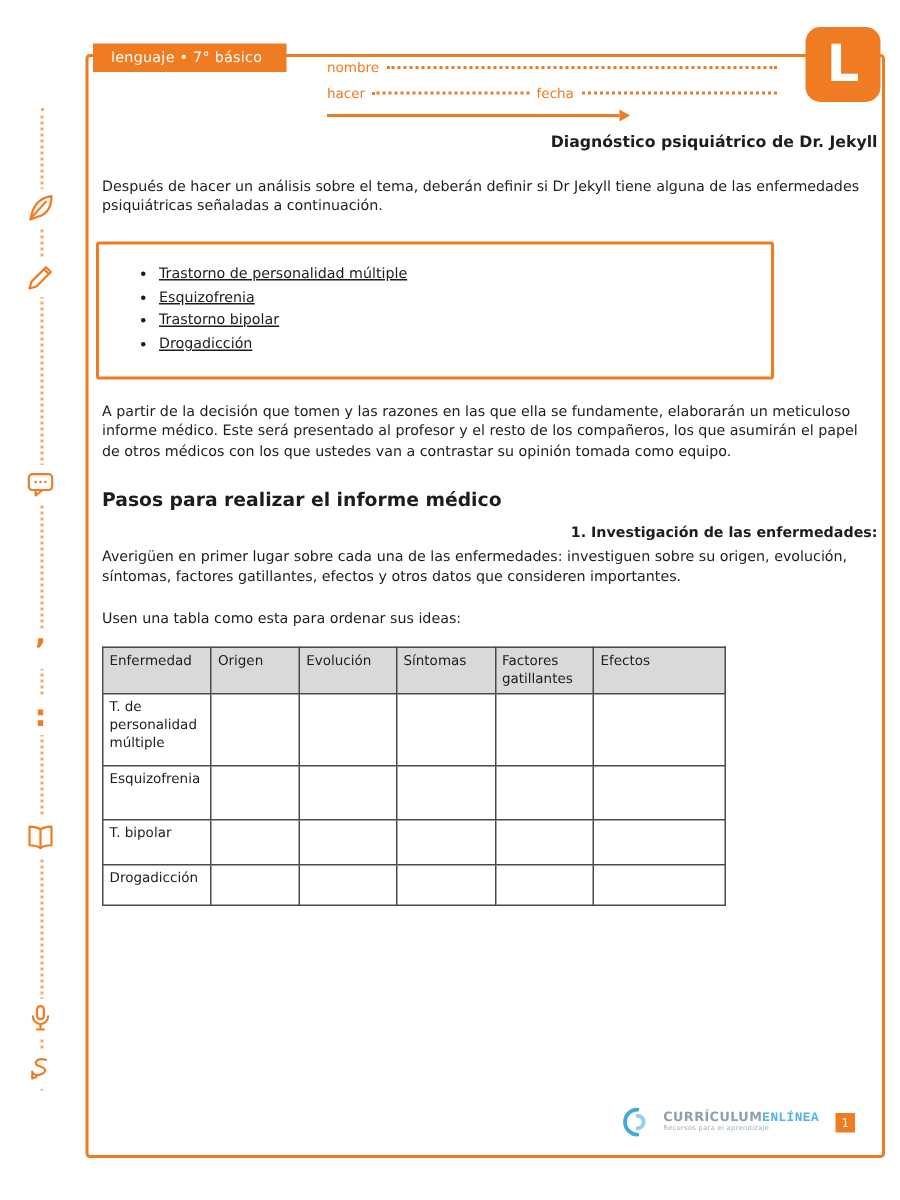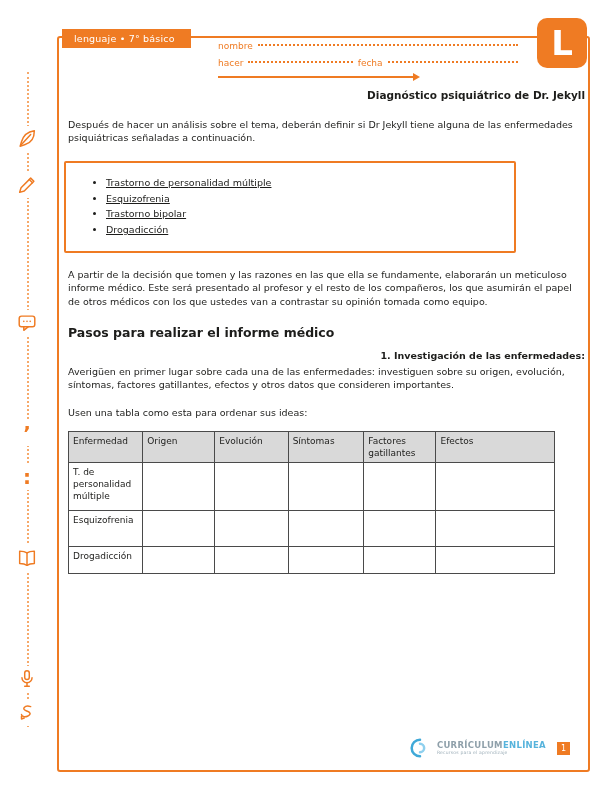--- a/index.html
+++ b/index.html
@@ -79,41 +79,41 @@
   .disease-box ul{margin:0;padding-left:26px;}
   .disease-box li{margin:2.5px 0;text-decoration:underline;}
   .informe-par{margin-top:14px !important;}
   .section-heading{
     font-size:12.5px;font-weight:bold;margin:16px 0 8px 0;
   }
   .step-heading{font-weight:bold;margin:0 0 1px 0;text-align:right;}
   .table-intro{margin:15px 0 11px 0 !important;}
   
   table.idea-table{
-    width:487px;border-collapse:collapse;font-size:9px;line-height:1.35;
+    width:416px;border-collapse:collapse;font-size:9px;line-height:1.35;
     margin-top:2px;
   }
   .idea-table th,.idea-table td{
     border:1px solid var(--grid);padding:3px 4px;
     text-align:left;vertical-align:top;font-weight:normal;
   }
   .idea-table thead th{background:#D9D9D9;height:26px;}
   .idea-table .r1 td{height:48px;}
   .idea-table .r2 td{height:36px;}
   .idea-table .r3 td{height:30px;}
   .idea-table .r4 td{height:27px;}
   
   .footer{
     position:absolute;right:30px;bottom:42px;
     display:flex;align-items:center;gap:7px;
   }
   .footer-swoosh{width:20px;height:20px;}
   .footer-textblock{display:flex;flex-direction:column;line-height:1.15;}
   .footer-name{font-size:8.5px;font-weight:bold;letter-spacing:.3px;color:#8FA0AA;}
-  .footer-name .blue{color:#56B3DC;}
+  .footer-name .blue{color:#56B3DC;font-family:Liberation Mono, monospace;}
   .footer-tagline{font-size:4.5px;color:#9FB0BA;letter-spacing:.2px;}
   .page-num{
     width:13px;height:13px;background:var(--orange);color:#fff;
     font-size:8px;display:flex;align-items:center;justify-content:center;
     margin-left:4px;
   }
 </style>
 </head>
 <body>
 
@@ -239,20 +239,28 @@
         <td></td>
       </tr>
       <tr class="r2">
         <td>Esquizofrenia</td>
         <td></td>
         <td></td>
         <td></td>
         <td></td>
         <td></td>
       </tr>
+      <tr class="r3">
+        <td>T. bipolar</td>
+        <td></td>
+        <td></td>
+        <td></td>
+        <td></td>
+        <td></td>
+      </tr>
       <tr class="r4">
         <td>Drogadicción</td>
         <td></td>
         <td></td>
         <td></td>
         <td></td>
         <td></td>
       </tr>
     </tbody>
   </table>

